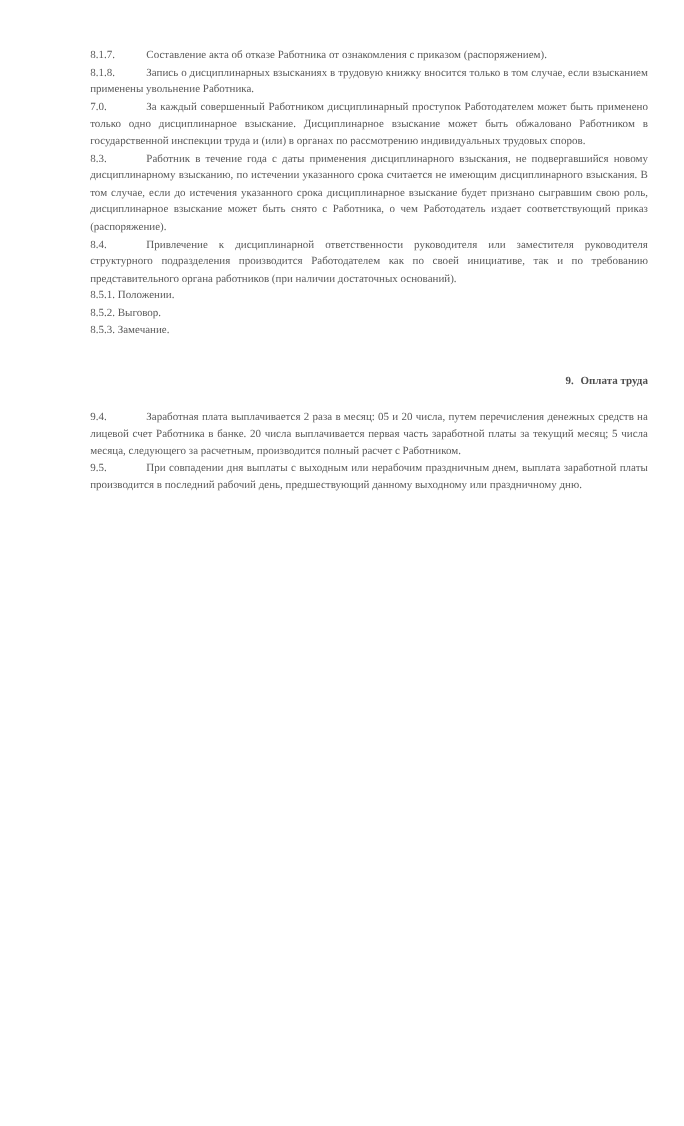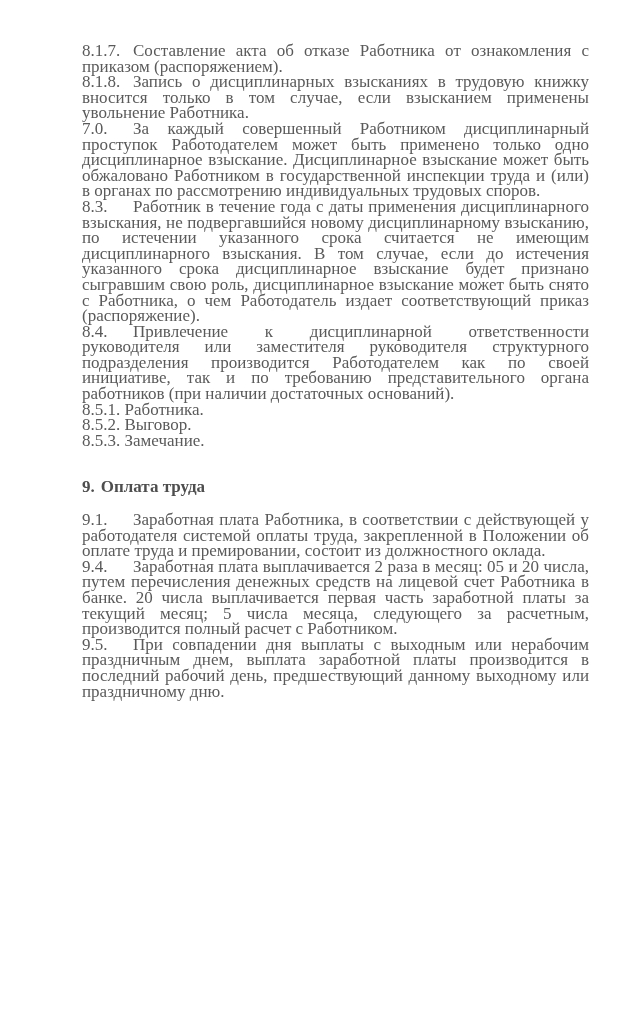--- a/index.html
+++ b/index.html
@@ -12,41 +12,42 @@
       height: 1024px;
       overflow: hidden;
       position: relative;
     }
     .page {
       position: absolute;
       left: 82px;
       top: 43px;
       width: 507px;
       font-family: "Liberation Serif", "DejaVu Serif", serif;
-      font-size: 17px;
+      font-size: 10px;
       line-height: 15.6px;
       color: #5a5a5a;
     }
     .para {
       text-align: justify;
       text-align-last: left;
       margin: 0;
     }
     .num {
       display: inline-block;
       width: 51px;
     }
     .sub {
       margin: 0;
     }
     .heading {
       font-weight: bold;
       margin-top: 31px;
       margin-bottom: 17px;
       color: #4e4e4e;
+      text-align: right;
     }
     .heading .hnum {
       margin-right: 6px;
     }
   </style>
 </head>
 <body>
 
 <div class="page">
 
@@ -54,27 +55,26 @@
 
   <p class="para"><span class="num">8.1.8.</span><span>Запись о дисциплинарных взысканиях в трудовую книжку вносится только в том случае, если взысканием применены увольнение Работника.</span></p>
 
   <p class="para"><span class="num">7.0.</span><span>За каждый совершенный Работником дисциплинарный проступок Работодателем может быть применено только одно дисциплинарное взыскание. Дисциплинарное взыскание может быть обжаловано Работником в государственной инспекции труда и (или) в органах по  рассмотрению индивидуальных трудовых споров.</span></p>
 
   <p class="para"><span class="num">8.3.</span><span>Работник в течение года с даты применения дисциплинарного взыскания, не подвергавшийся новому дисциплинарному взысканию, по истечении указанного срока считается не имеющим дисциплинарного взыскания. В том случае, если до истечения указанного срока дисциплинарное взыскание  будет признано сыгравшим свою роль, дисциплинарное взыскание может быть снято с Работника, о чем Работодатель издает соответствующий приказ (распоряжение).</span></p>
 
   <p class="para"><span class="num">8.4.</span><span>Привлечение к дисциплинарной ответственности руководителя или заместителя руководителя структурного подразделения производится Работодателем как по своей инициативе, так и по требованию представительного органа работников (при наличии достаточных оснований).</span></p>
 
 
-  <p class="sub">8.5.1. Работника.</p>
+  <p class="sub">8.5.1. Положении.</p>
   <p class="sub">8.5.2. Выговор.</p>
   <p class="sub">8.5.3. Замечание.</p>
 
   <div class="heading"><span class="hnum">9.</span><span>Оплата труда</span></div>
 
-  <p class="para"><span class="num">9.1.</span><span>Заработная плата Работника, в соответствии с действующей у работодателя системой оплаты труда, закрепленной в Положении об оплате труда и премировании, состоит из должностного оклада.</span></p>
 
 
 
   <p class="para"><span class="num">9.4.</span><span>Заработная плата выплачивается 2 раза в месяц: 05 и 20 числа, путем перечисления денежных средств на лицевой счет Работника в банке. 20 числа выплачивается первая часть заработной платы за текущий месяц; 5 числа месяца, следующего за расчетным, производится полный расчет с Работником.</span></p>
 
   <p class="para"><span class="num">9.5.</span><span>При совпадении дня выплаты с выходным или нерабочим праздничным днем, выплата заработной платы производится в последний рабочий день, предшествующий данному выходному или праздничному дню.</span></p>
 
 </div>
 
 </body></html>

